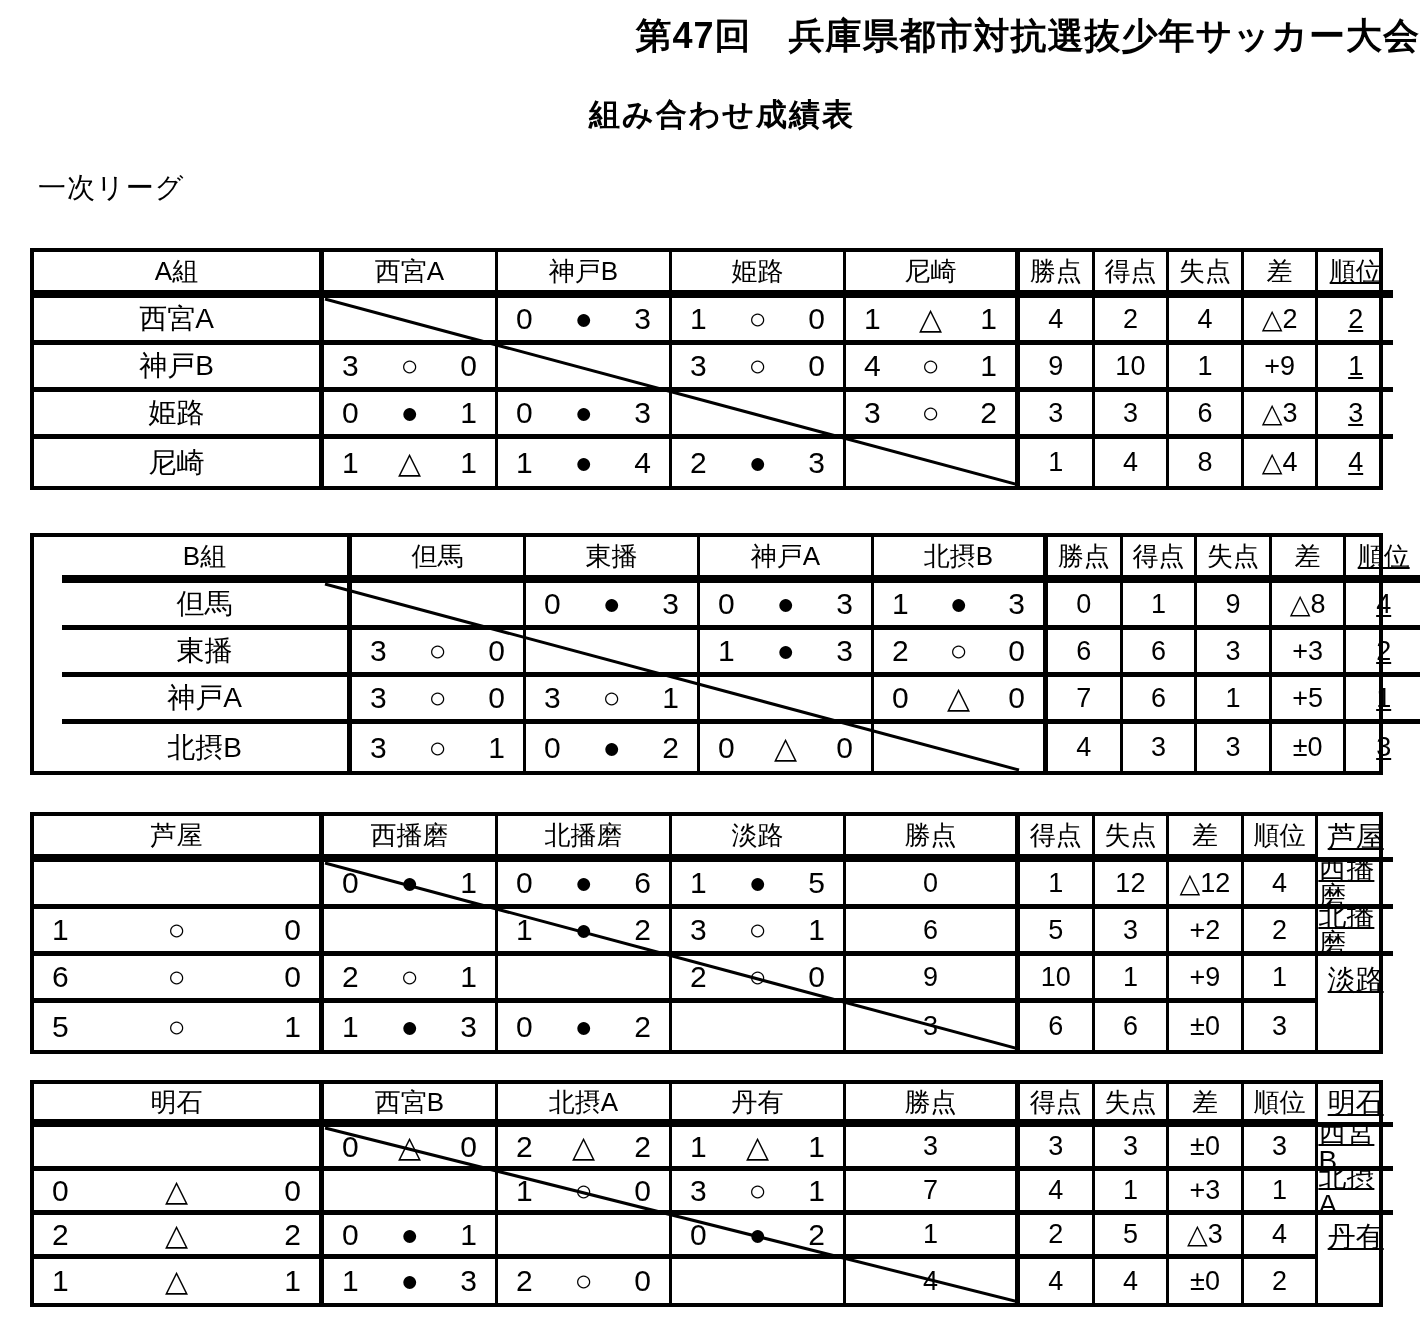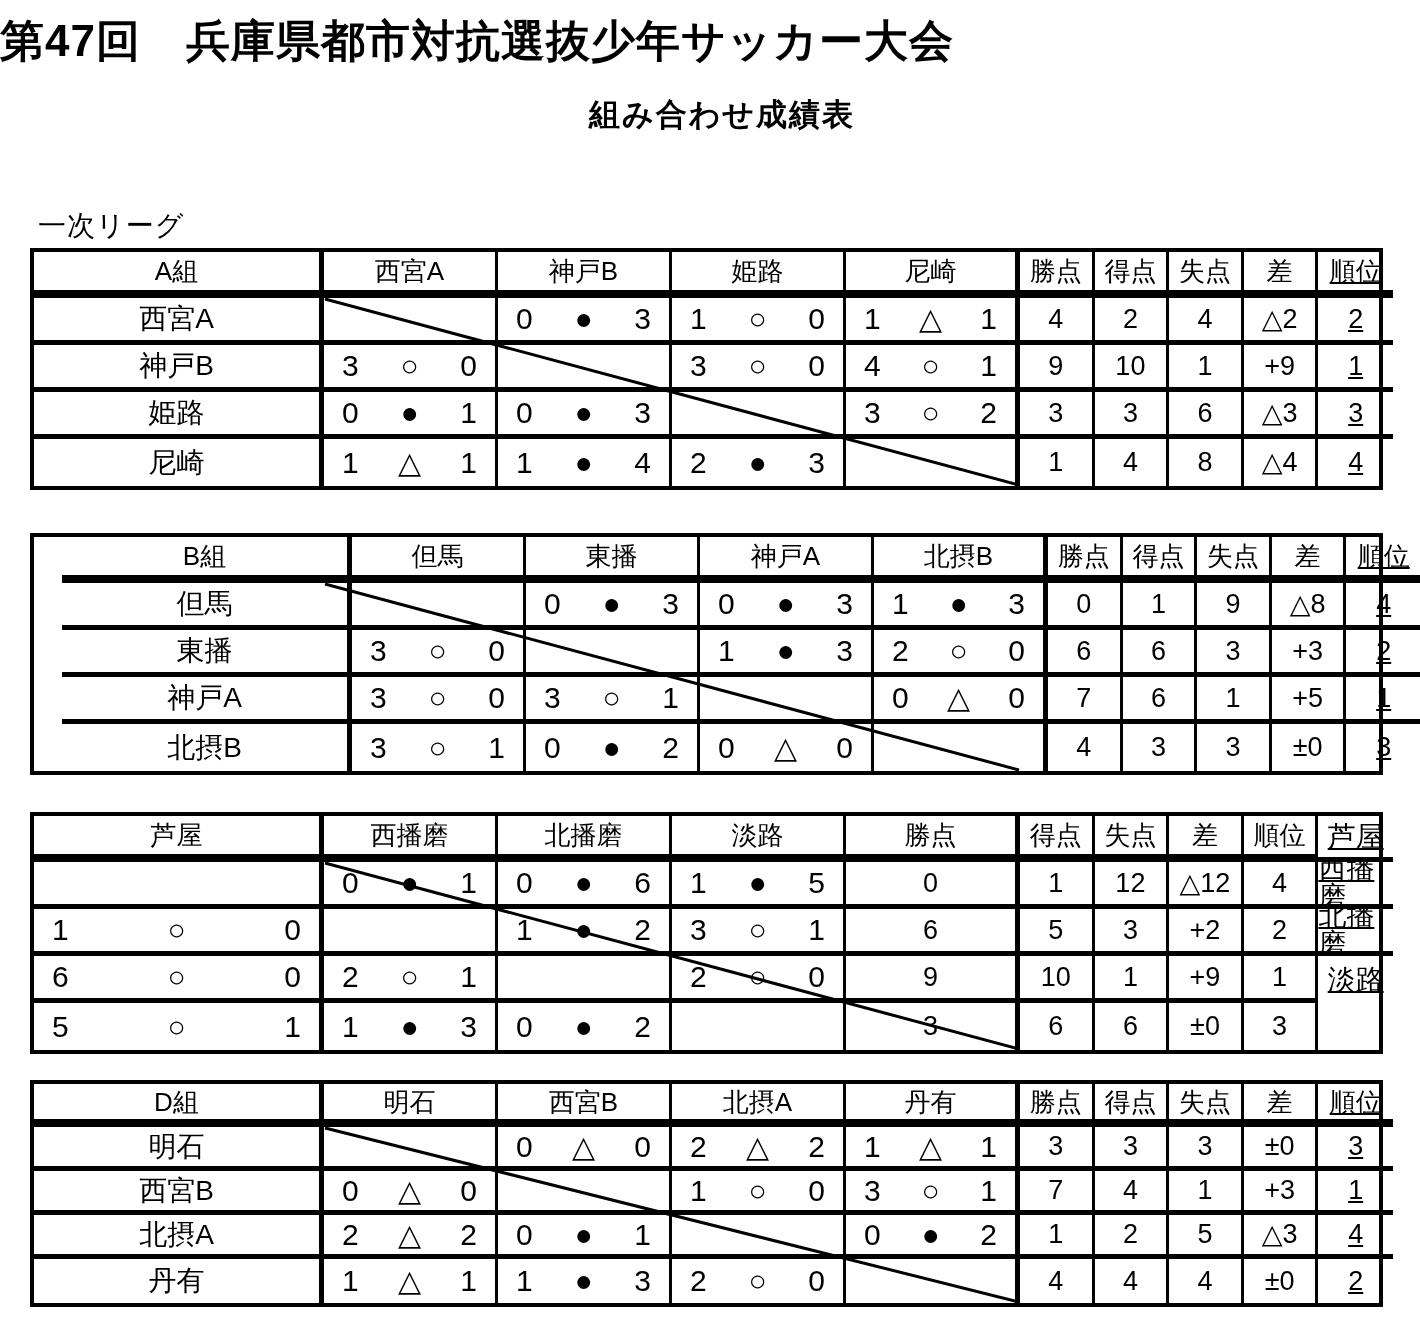--- a/index.html
+++ b/index.html
@@ -4,30 +4,30 @@
 <style>
   html, body { margin:0; padding:0; background:#ffffff; }
   .page {
     position:relative; width:1420px; height:1332px;
     background:#ffffff; color:#000000;
     font-family:"Liberation Sans","DejaVu Sans",sans-serif;
     overflow:hidden;
   }
   .title {
     position:absolute; top:12px; left:0; width:100%;
-    text-align:left; font-size:44px; font-weight:bold; letter-spacing:1px;
+    text-align:right; font-size:36px; font-weight:bold; letter-spacing:1px;
     white-space:nowrap;
   }
   .subtitle {
     position:absolute; top:94px; left:12px; width:100%;
     text-align:center; font-size:31px; font-weight:bold; letter-spacing:2px;
   }
   .section-label {
     position:absolute; top:169px; left:38px;
-    font-size:28px; letter-spacing:1px;margin-top:38px;
+    font-size:28px; letter-spacing:1px;
   }
   .league-table {
     position:absolute; left:30px; width:1353px;
     border:4px solid #000000; box-sizing:border-box; background:#ffffff;
   }
   #table-a { top:248px; }
   #table-b { top:533px;padding-left:28px; }
   #table-c { top:812px; }
   #table-d { top:1080px; }
   .tgrid {
@@ -378,21 +378,20 @@
         <div class="cell stat lastrow">±0</div>
         <div class="cell stat lastrow">3</div>
       </div>
     <svg class="diag" viewBox="0 0 696 188" preserveAspectRatio="none">
       <line x1="1" y1="1" x2="695" y2="187" stroke="#000000" stroke-width="3" vector-effect="non-scaling-stroke"></line>
     </svg>
   </div>
 
   <div class="league-table compact" id="table-d">
     <div class="tgrid">
-        <div class="cell hdr">D組</div>
         <div class="cell hdr">明石</div>
         <div class="cell hdr">西宮B</div>
         <div class="cell hdr">北摂A</div>
         <div class="cell hdr">丹有</div>
         <div class="cell hdr">勝点</div>
         <div class="cell hdr">得点</div>
         <div class="cell hdr">失点</div>
         <div class="cell hdr">差</div>
         <div class="cell hdr">順位</div>
         <div class="cell teamname">明石</div>

